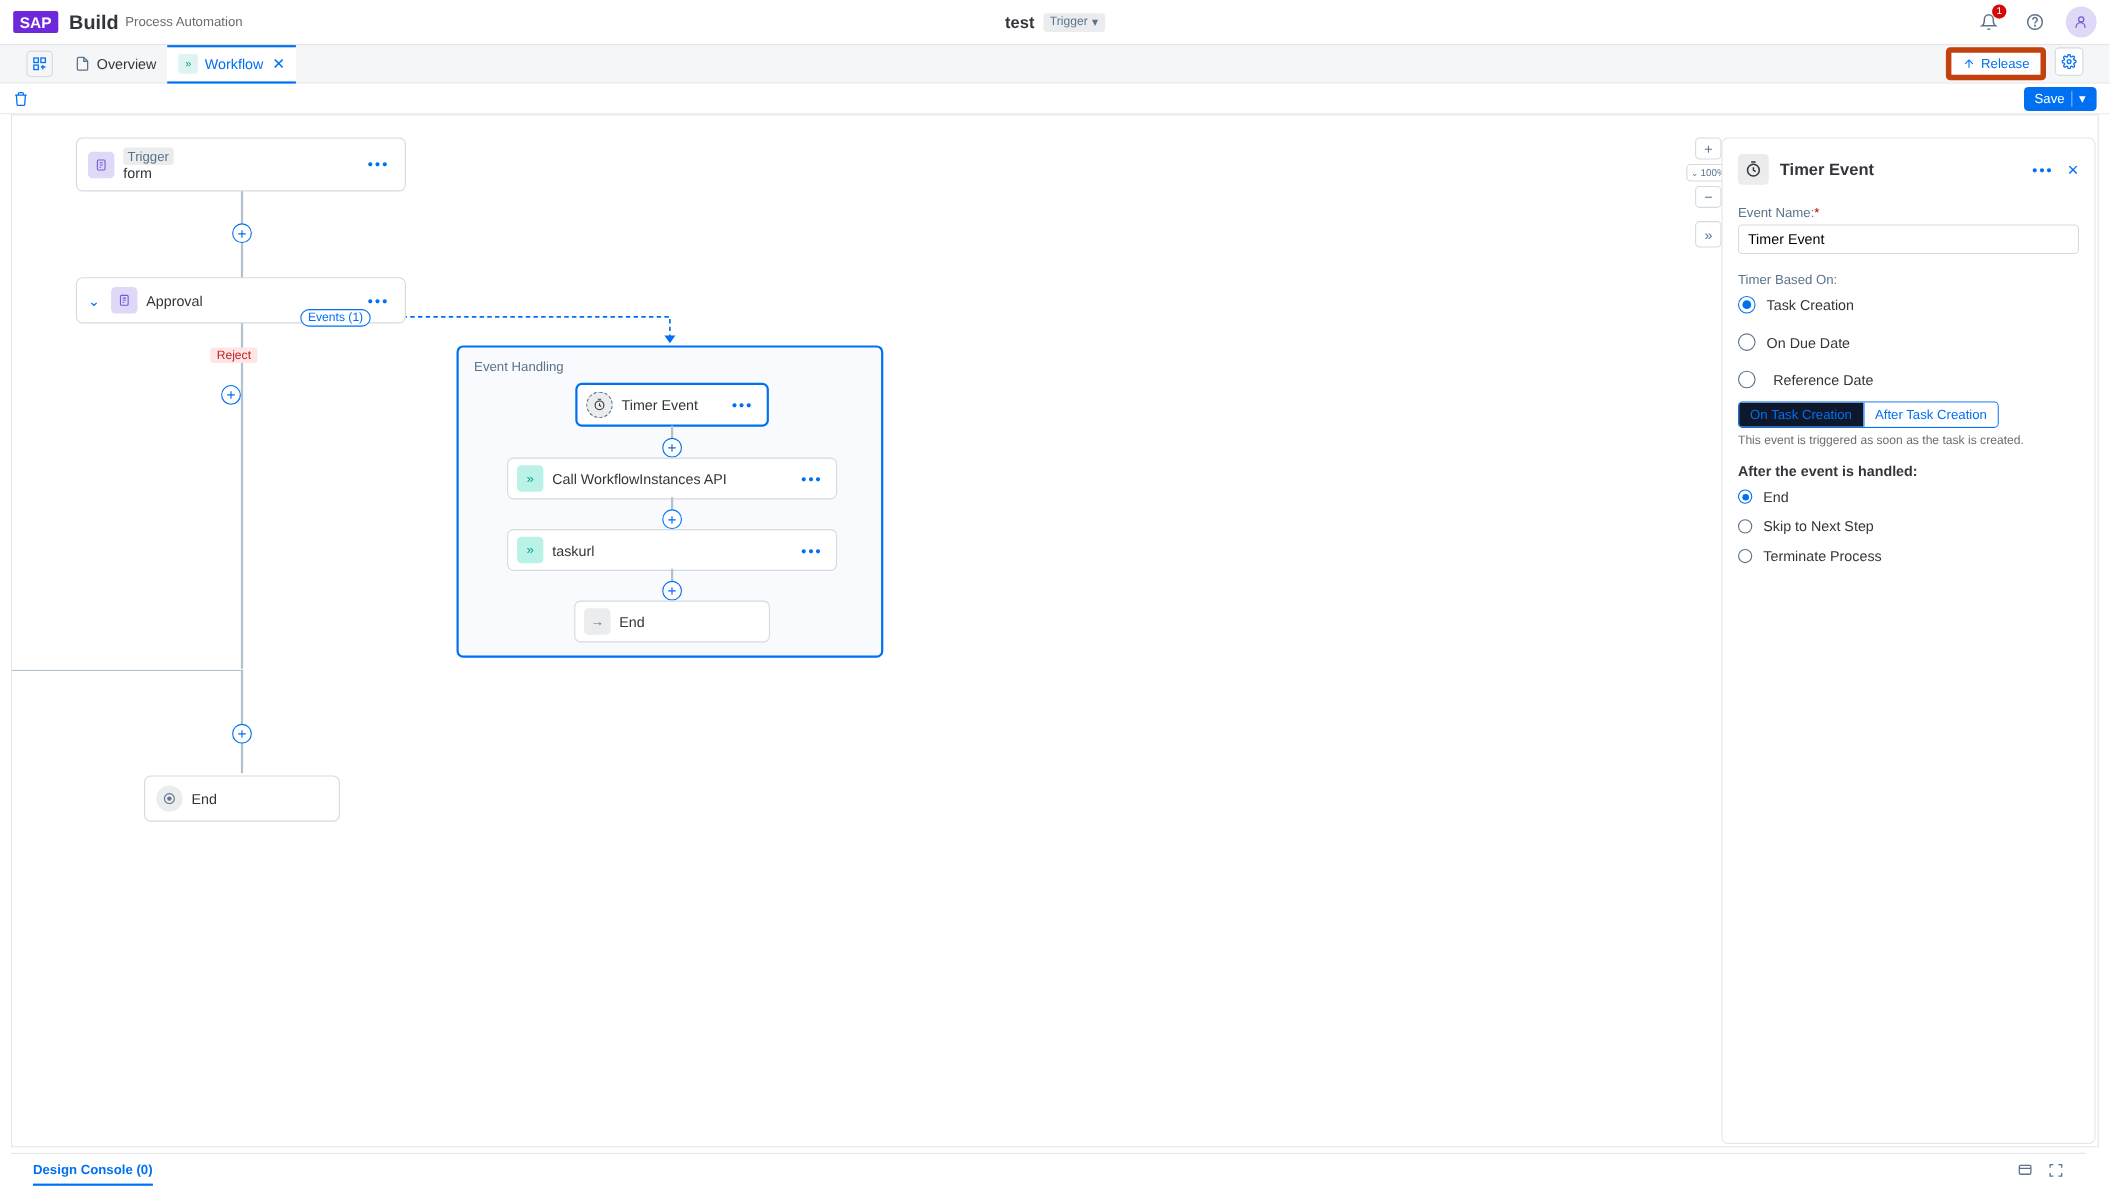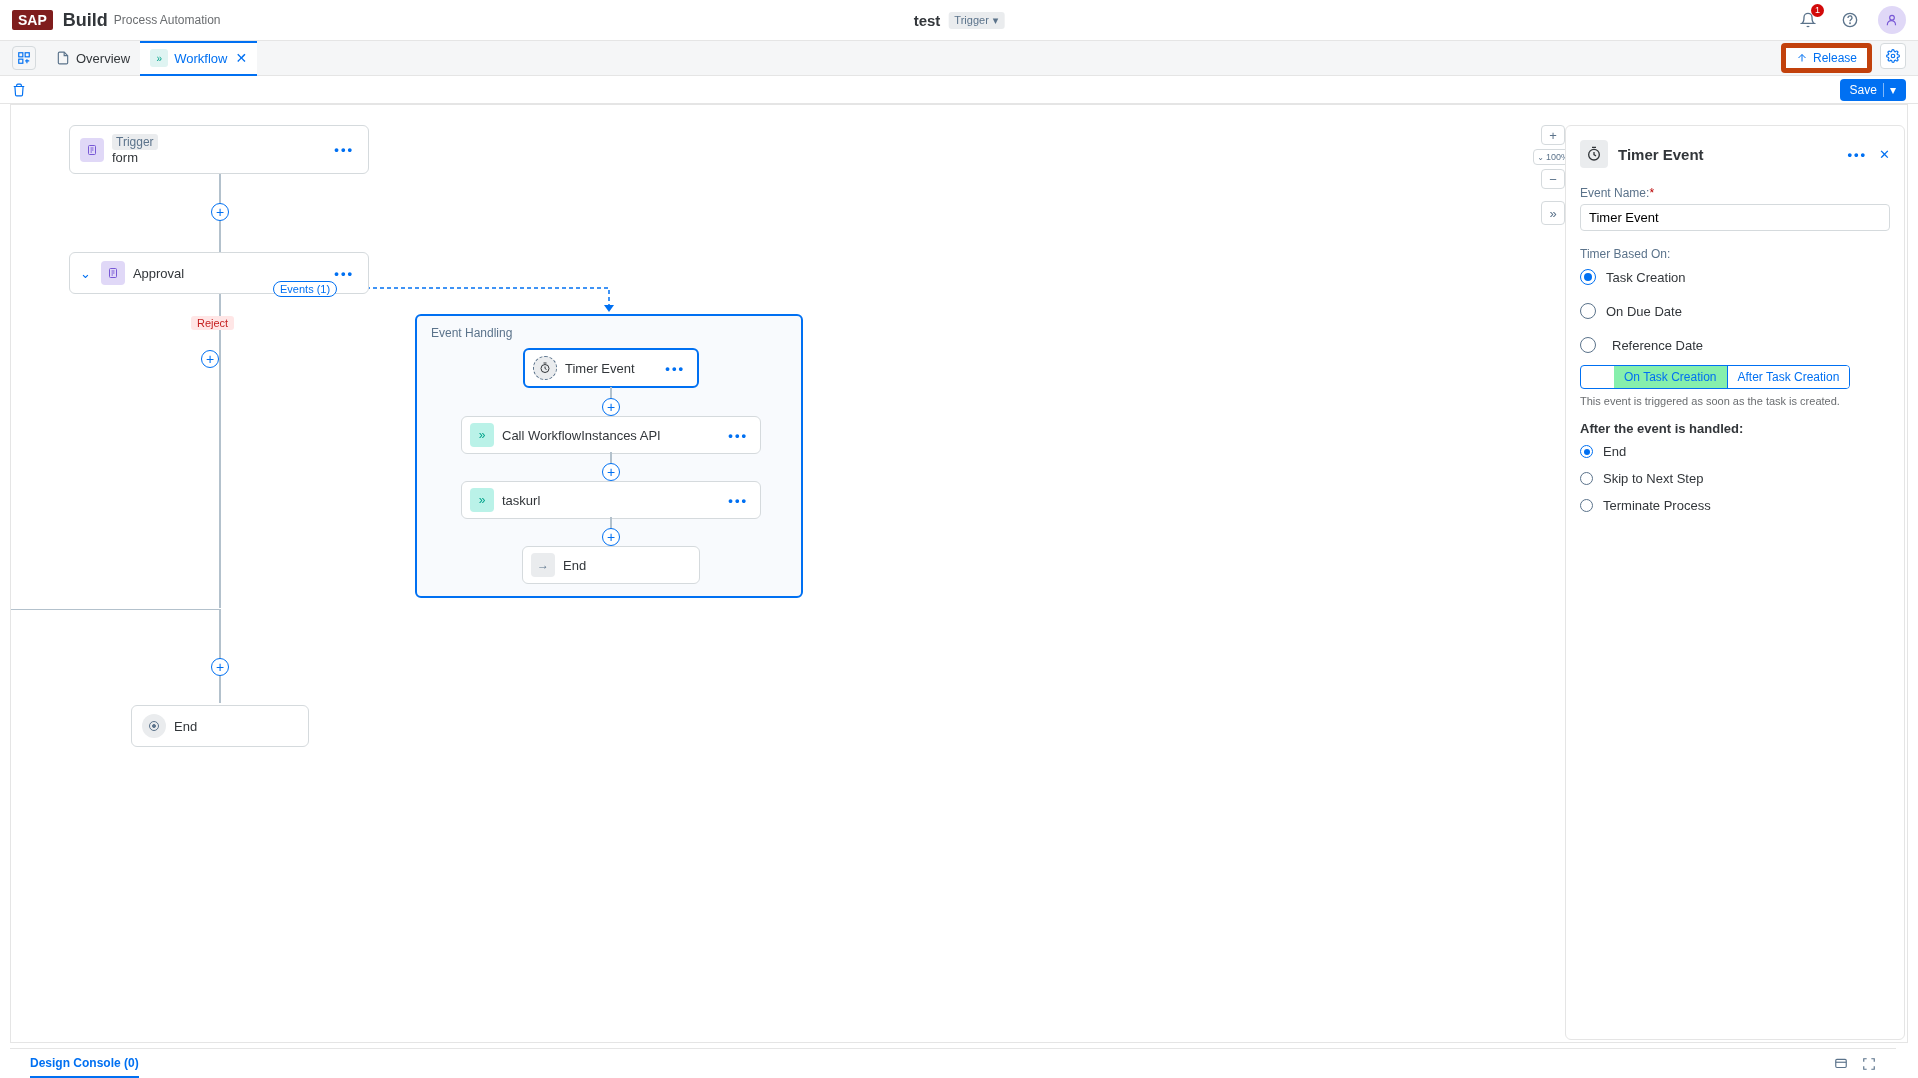--- a/index.html
+++ b/index.html
@@ -1,32 +1,32 @@
 <!DOCTYPE html>
 <html><head>
 <meta charset="utf-8">
 <style>
 * { box-sizing: border-box; margin: 0; padding: 0; }
 body { font-family: "72", Arial, sans-serif; font-size: 13px; color: #32363a; background: #fff; overflow: hidden; }
 
 
 .header { height: 41px; background: #fff; border-bottom: 1px solid #e5e5e5; display: flex; align-items: center; padding: 0 12px; }
-.sap-logo { background: #7f1d1d; color: #fff; font-weight: bold; padding: 2px 6px; font-size: 14px; border-radius: 2px; }
+.sap-logo { background: #6d28d9; color: #fff; font-weight: bold; padding: 2px 6px; font-size: 14px; border-radius: 2px; }
 .build-label { font-size: 18px; font-weight: 600; margin-left: 10px; }
 .pa-label { font-size: 12px; color: #6a6d70; margin-left: 6px; }
 .header-center { position: absolute; left: 50%; transform: translateX(-50%); display: flex; align-items: center; gap: 8px; }
 .proj-name { font-size: 15px; font-weight: 700; }
 .editable-pill { background: #eaecee; color: #5b738b; font-size: 11px; padding: 2px 6px; border-radius: 3px; display:flex; align-items:center; gap:4px; }
 .header-right { margin-left: auto; display: flex; align-items: center; gap: 14px; }
 .icon-btn { width: 28px; height: 28px; display:flex; align-items:center; justify-content:center; color:#5b738b; cursor:pointer; position:relative; }
 .badge { position:absolute; top:-2px; right:-2px; background:#d20a0a; color:#fff; font-size:9px; border-radius:8px; padding:0 4px; min-width:13px; text-align:center; line-height:13px; }
 .avatar { width:28px; height:28px; border-radius:50%; background:#e0d8f7; display:flex; align-items:center; justify-content:center; color:#7858d6; }
 
 
-.tabs-bar { height: 35px; background:#f5f6f7; border-bottom:1px solid #e5e5e5; display:flex; align-items:center; padding:0 12px; }
+.tabs-bar { height: 35px; background:#f5f6f7; border-bottom:1px solid #e5e5e5; display:flex; align-items:center; padding:0 24px; }
 .tab-icon-sq { width:24px; height:24px; border:1px solid #d5dadd; border-radius:4px; display:flex; align-items:center; justify-content:center; color:#0070f2; margin-right:10px; cursor:pointer; }
 .tab { height:35px; display:flex; align-items:center; gap:6px; padding:0 10px; cursor:pointer; color:#32363a; }
 .tab.active { color:#0070f2; border-bottom:2px solid #0070f2; border-top:2px solid #0070f2; background:#fff; }
 .tab-close { color:#0070f2; font-size:14px; cursor:pointer; margin-left:2px; }
 .wf-icon { width:18px; height:18px; border-radius:3px; background:#dff4f2; color:#00a38a; display:flex; align-items:center; justify-content:center; font-size:10px; }
 .tabs-right { margin-left:auto; display:flex; gap:8px; }
 .release-btn { border:5px solid #c2410c; border-radius:4px; padding:3px 10px; color:#0070f2; display:flex; align-items:center; gap:5px; cursor:pointer; background:#fff; font-size:12px; }
 .gear-btn { border:1px solid #d5dadd; border-radius:4px; width:26px; height:26px; display:flex; align-items:center; justify-content:center; color:#0070f2; cursor:pointer; background:#fff; }
 
 
@@ -74,21 +74,21 @@
 .panel-actions span { cursor:pointer; }
 .form-label { font-size:12px; color:#5b738b; margin-bottom:4px; display:block; }
 .req { color:#b00; }
 .text-input { width:100%; border:1px solid #d5dadd; border-radius:4px; padding:5px 8px; font-size:13px; margin-bottom:16px; }
 .radio-row { display:flex; align-items:center; gap:10px; margin:8px 0; }
 .radio-outer { width:16px; height:16px; border:1.5px solid #5b738b; border-radius:50%; display:flex; align-items:center; justify-content:center; }
 .radio-outer.active { border-color:#0070f2; }
 .radio-inner { width:8px; height:8px; border-radius:50%; background:#0070f2; }
 .seg { display:flex; border:1px solid #0070f2; border-radius:4px; overflow:hidden; margin-top:12px; width:fit-content; }
 .seg-btn { padding:4px 10px; font-size:12px; cursor:pointer; color:#0070f2; background:#fff; }
-.seg-btn.active { background:#86efac;margin-left:33px; }
+.seg-btn.active { background:#0f172a; }
 .hint { font-size:11px; color:#6a6d70; margin-top:6px; margin-bottom:14px; }
 .section-label { font-size:13px; font-weight:700; margin-bottom:8px; }
 .radio-sm { width:13px; height:13px; border:1.5px solid #5b738b; border-radius:50%; display:flex; align-items:center; justify-content:center; }
 .radio-sm.active { border-color:#0070f2; }
 .radio-sm .dot { width:6px; height:6px; border-radius:50%; background:#0070f2; }
 
 
 .footer { position:absolute; bottom:0; left:10px; right:22px; height:30px; background:#fff; border-top:1px solid #e5e5e5; display:flex; align-items:center; padding:0 20px; }
 .console-tab { color:#0070f2; font-size:12px; font-weight:600; border-bottom:2px solid #0070f2; padding:6px 0; }
 .footer-right { margin-left:auto; display:flex; gap:14px; color:#5b738b; }

